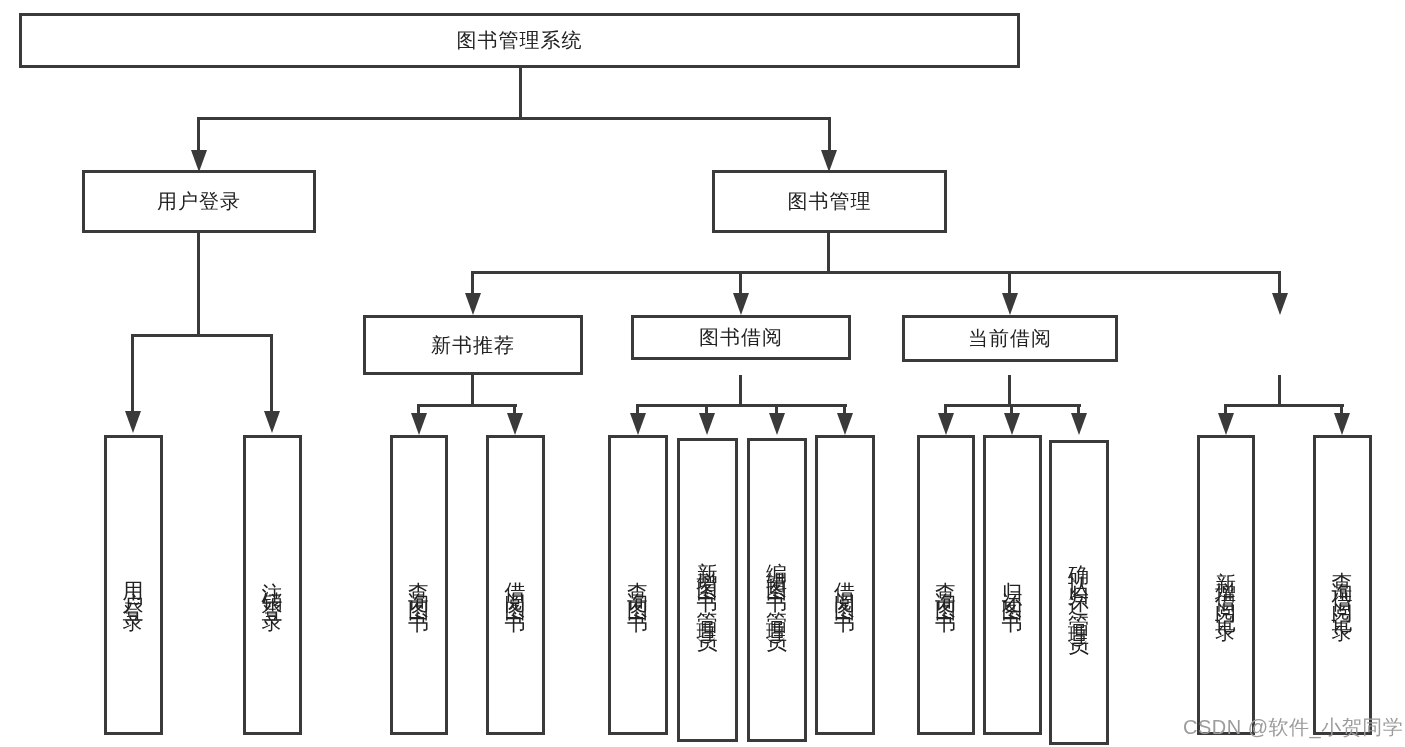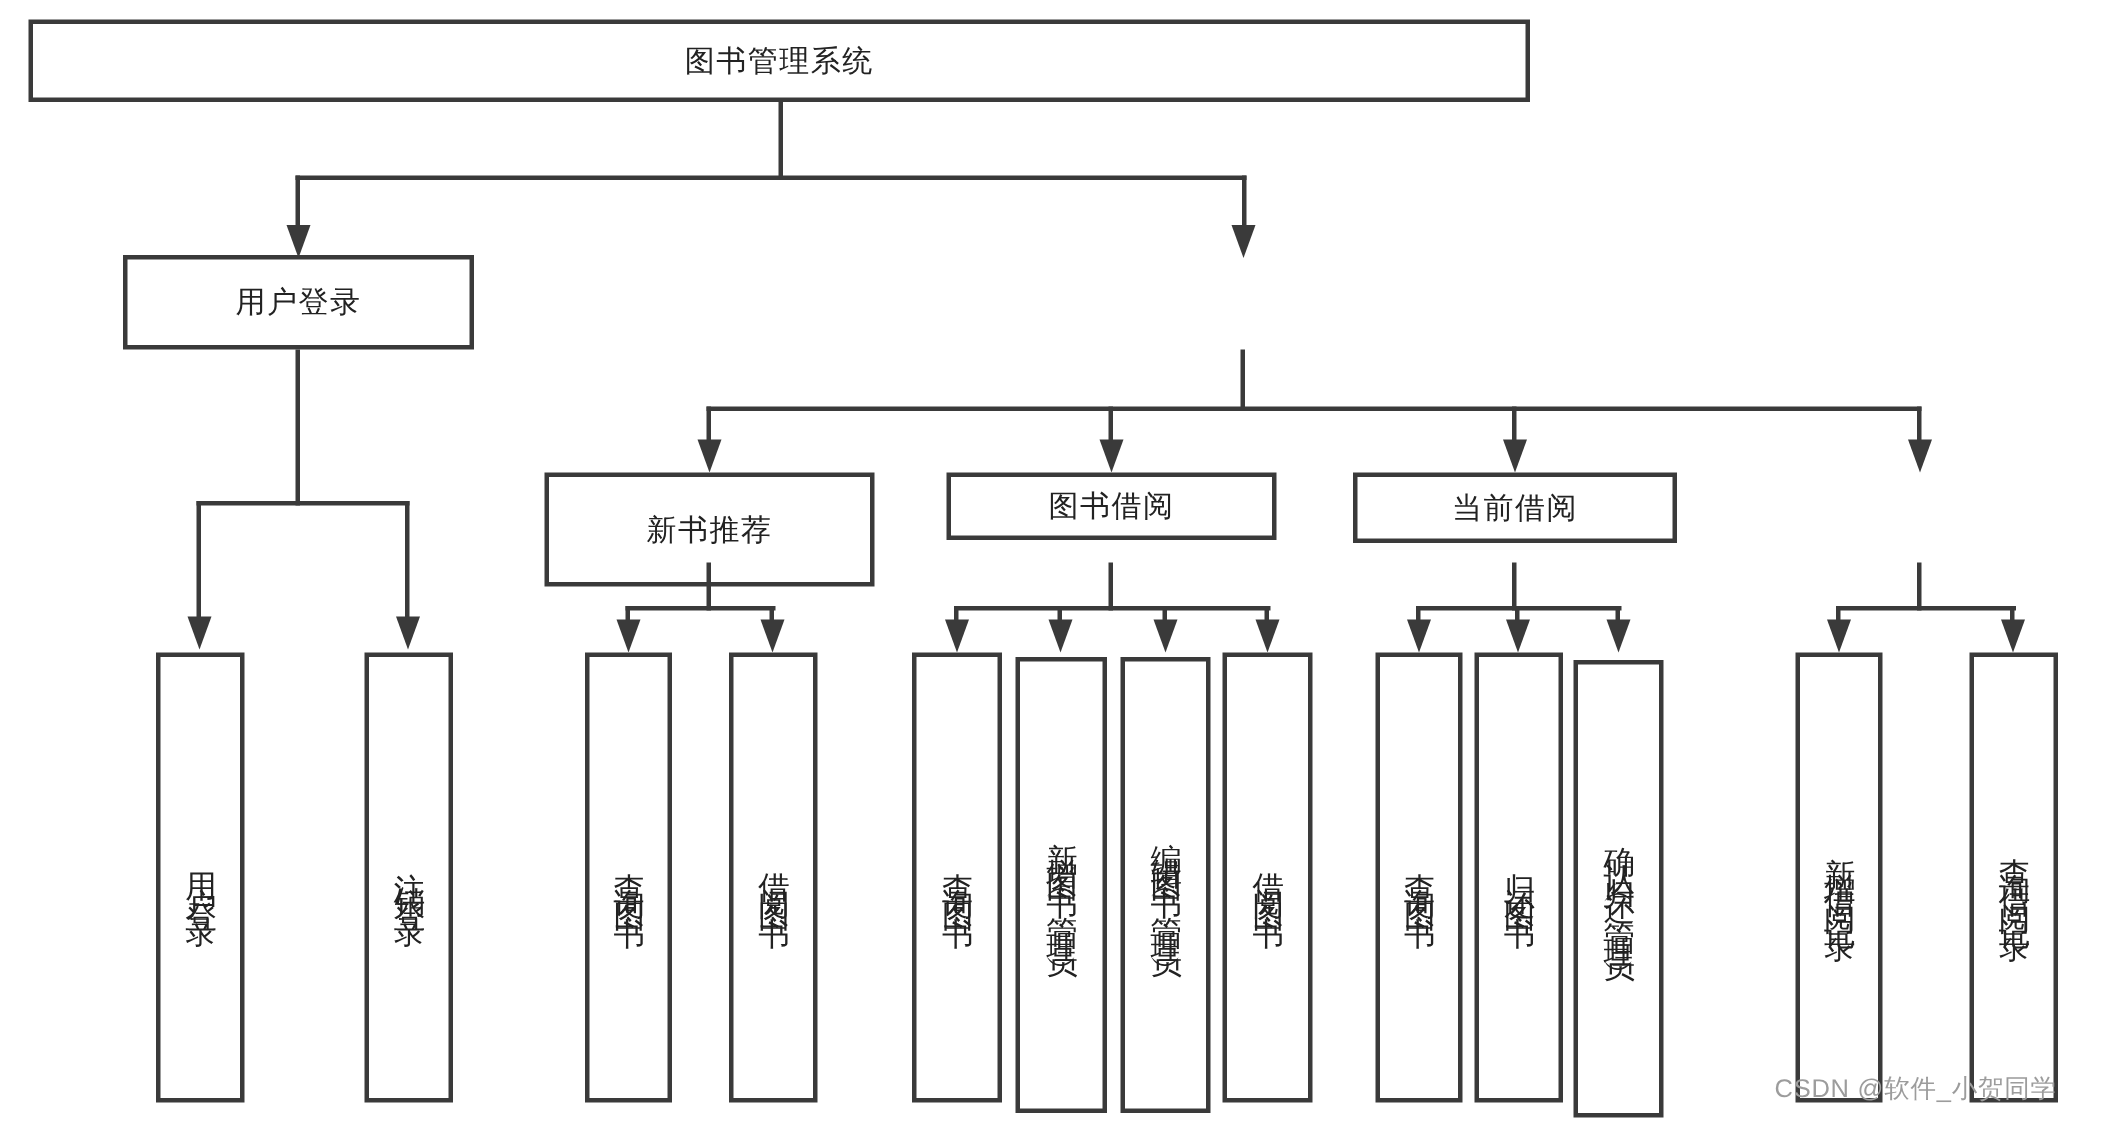--- a/index.html
+++ b/index.html
@@ -37,21 +37,21 @@
   .vl{position:absolute;width:3px;background:var(--line);}
   .hl{position:absolute;height:3px;background:var(--line);}
   .ar{
     position:absolute;width:0;height:0;
     border-left:8px solid transparent;
     border-right:8px solid transparent;
     border-top:22px solid var(--line);
   }
   .wm{
     position:absolute;left:1183px;top:714px;
-    font-size:17px;color:var(--wm);
+    font-size:20px;color:var(--wm);
     letter-spacing:0.5px;z-index:5;white-space:nowrap;
   }
 </style>
 </head>
 <body>
 
 <div id="stage">
 
   <div class="bx" style="left:19px;top:13px;width:1001px;height:55px">
     <span>图书管理系统</span>
@@ -60,40 +60,43 @@
   <div class="vl" style="left:519px;top:68px;height:51px"></div>
   <div class="hl" style="left:197px;top:117px;width:634px"></div>
   <div class="vl" style="left:197px;top:117px;height:36px"></div>
   <div class="ar" style="left:191px;top:150px"></div>
   <div class="vl" style="left:828px;top:117px;height:36px"></div>
   <div class="ar" style="left:821px;top:150px"></div>
 
   <div class="bx" style="left:82px;top:170px;width:234px;height:63px">
     <span>用户登录</span>
   </div>
+  <div class="bx" style="left:712px;top:170px;width:235px;height:63px">
+    <span>图书管理</span>
+  </div>
 
   <div class="vl" style="left:197px;top:233px;height:104px"></div>
   <div class="hl" style="left:131px;top:334px;width:142px"></div>
   <div class="vl" style="left:131px;top:334px;height:80px"></div>
   <div class="ar" style="left:125px;top:411px"></div>
   <div class="vl" style="left:270px;top:334px;height:80px"></div>
   <div class="ar" style="left:264px;top:411px"></div>
 
   <div class="vl" style="left:827px;top:233px;height:40px"></div>
   <div class="hl" style="left:471px;top:271px;width:810px"></div>
   <div class="vl" style="left:471px;top:271px;height:24px"></div>
   <div class="ar" style="left:465px;top:293px"></div>
   <div class="vl" style="left:739px;top:271px;height:24px"></div>
   <div class="ar" style="left:733px;top:293px"></div>
   <div class="vl" style="left:1008px;top:271px;height:24px"></div>
   <div class="ar" style="left:1002px;top:293px"></div>
   <div class="vl" style="left:1278px;top:271px;height:24px"></div>
   <div class="ar" style="left:1272px;top:293px"></div>
 
-  <div class="bx" style="left:363px;top:315px;width:220px;height:76px">
+  <div class="bx" style="left:363px;top:315px;width:220px;height:60px">
     <span>新书推荐</span>
   </div>
   <div class="bx" style="left:631px;top:315px;width:220px;height:45px">
     <span>图书借阅</span>
   </div>
   <div class="bx" style="left:902px;top:315px;width:216px;height:47px">
     <span>当前借阅</span>
   </div>
 
   <div class="vl" style="left:471px;top:375px;height:32px"></div>

